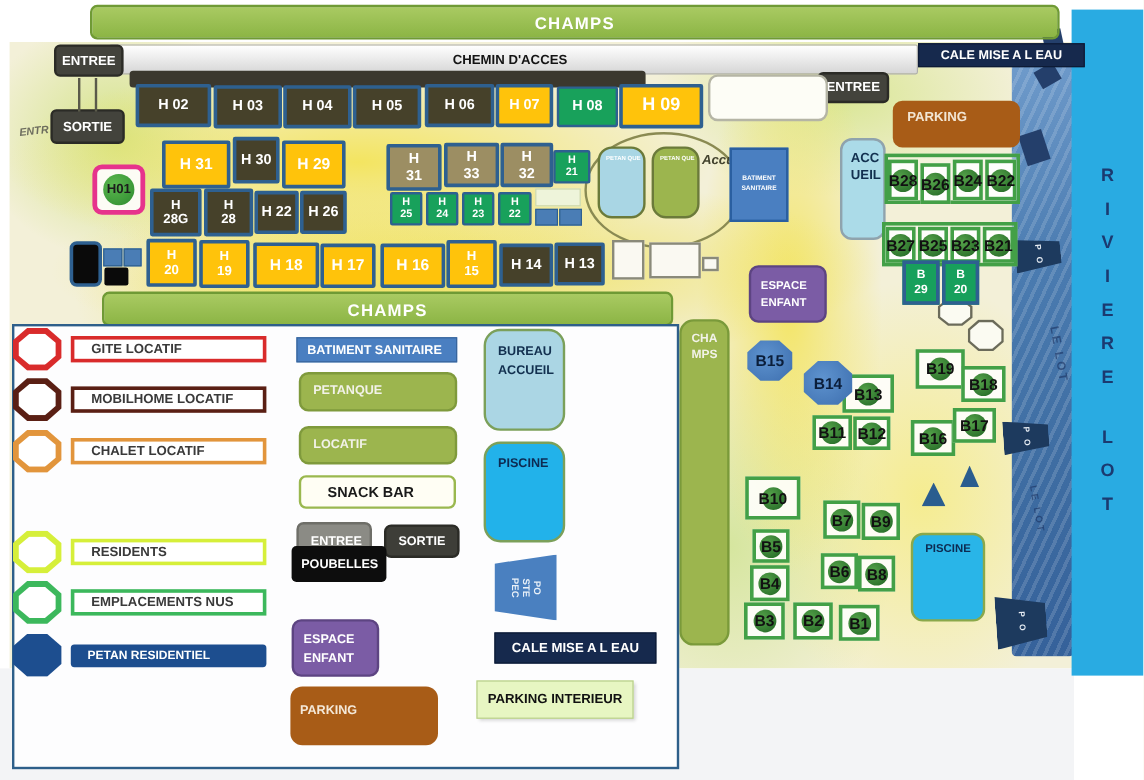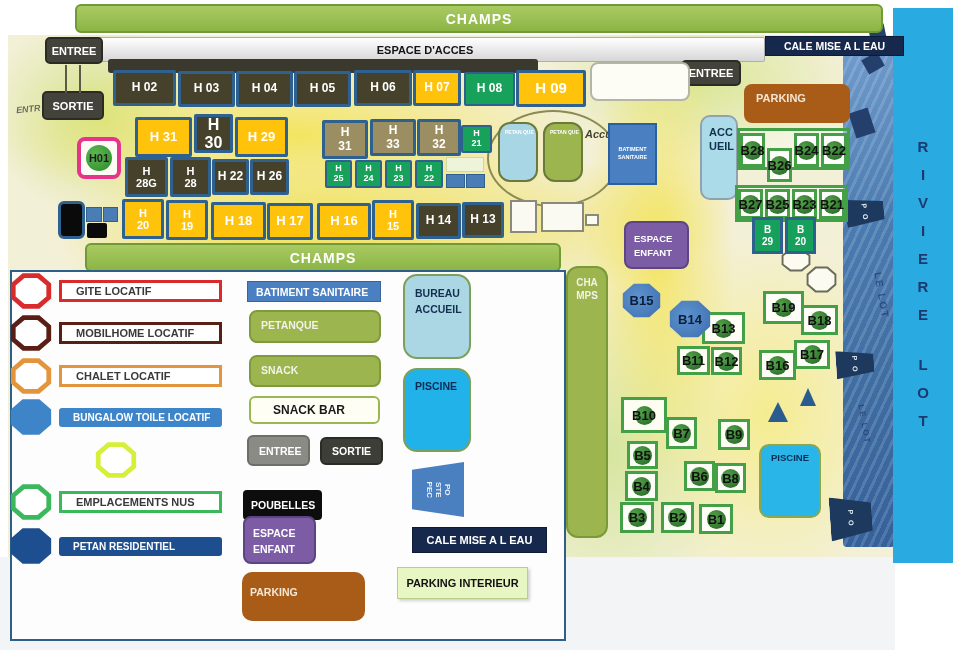--- a/index.html
+++ b/index.html
@@ -158,21 +158,21 @@
       </div>
       <div class="pontoon" style="left: 830px; top: 496px; width: 42px; height: 44px; transform: rotate(-4deg); pointer-events: auto;">
         <span>P O</span>
       </div>
     </div>
 
   <div class="champs-bar abs" style="left:75px;top:4px;width:808px;height:29px;">
       <span>CHAMPS</span>
     </div>
   <div id="chemin-bar" class="abs" style="left:85px;top:37px;width:680px;height:25px;">
-      <span>ESPACE D'ACCES</span>
+      <span>CHEMIN D'ACCES</span>
     </div>
   <div class="navy-bar abs" style="left:765px;top:36px;width:139px;height:20px;">CALE MISE A L EAU</div>
   <div class="road abs" style="left:108px;top:59px;width:430px;height:14px;"></div>
   <div class="gate abs" style="left:45px;top:37px;width:58px;height:27px;">ENTREE</div>
   <div class="gate abs" style="left:42px;top:91px;width:62px;height:29px;">SORTIE</div>
   <div class="gate abs" style="left:681px;top:60px;width:60px;height:26px;">ENTREE</div>
   <div class="hand abs" style="left:16px;top:104px;font-size:9px;transform:rotate(-6deg);">ENTR</div>
   <div id="white-rect-top" class="abs" style="left:590px;top:62px;width:100px;height:39px;"></div>
 
   <div class="oval abs" style="left:487px;top:110px;width:132px;height:97px;"></div>
@@ -219,21 +219,21 @@
 
   <div class="plot dark" style="left: 113px; top: 70px; width: 63px; height: 36px; font-size: 12px; pointer-events: auto;">H 02</div>
       <div class="plot dark" style="left: 178px; top: 71px; width: 57px; height: 36px; font-size: 12px; pointer-events: auto;">H 03</div>
       <div class="plot dark" style="left: 236px; top: 71px; width: 57px; height: 36px; font-size: 12px; pointer-events: auto;">H 04</div>
       <div class="plot dark" style="left: 294px; top: 71px; width: 57px; height: 36px; font-size: 12px; pointer-events: auto;">H 05</div>
       <div class="plot dark" style="left: 354px; top: 70px; width: 58px; height: 36px; font-size: 12px; pointer-events: auto;">H 06</div>
       <div class="plot yellow" style="left: 413px; top: 70px; width: 48px; height: 36px; font-size: 12px; pointer-events: auto;">H 07</div>
       <div class="plot green" style="left: 464px; top: 72px; width: 51px; height: 34px; font-size: 12px; pointer-events: auto;">H 08</div>
       <div class="plot yellow" style="left: 516px; top: 70px; width: 70px; height: 37px; font-size: 15px; pointer-events: auto;">H 09</div>
       <div class="plot yellow" style="left: 135px; top: 117px; width: 57px; height: 40px; font-size: 13px; pointer-events: auto;">H 31</div>
-      <div class="plot dark" style="left: 194px; top: 114px; width: 39px; height: 39px; font-size: 16px; pointer-events: auto;">H 30</div>
+      <div class="plot dark" style="left: 194px; top: 114px; width: 39px; height: 39px; font-size: 12px; pointer-events: auto;">H 30</div>
       <div class="plot yellow" style="left: 235px; top: 117px; width: 53px; height: 40px; font-size: 13px; pointer-events: auto;">H 29</div>
       <div class="plot tan" style="left: 322px; top: 120px; width: 46px; height: 39px; font-size: 12px; pointer-events: auto;">H
 31</div>
       <div class="plot tan" style="left: 370px; top: 119px; width: 46px; height: 37px; font-size: 12px; pointer-events: auto;">H
 33</div>
       <div class="plot tan" style="left: 417px; top: 119px; width: 44px; height: 37px; font-size: 12px; pointer-events: auto;">H
 32</div>
       <div class="plot green" style="left: 461px; top: 125px; width: 31px; height: 28px; font-size: 9px; pointer-events: auto;">H
 21</div>
       <div class="plot dark" style="left: 125px; top: 157px; width: 43px; height: 40px; font-size: 11px; pointer-events: auto;">H
@@ -262,21 +262,21 @@
       <div class="plot dark" style="left: 416px; top: 203px; width: 45px; height: 36px; font-size: 12px; pointer-events: auto;">H 14</div>
       <div class="plot dark" style="left: 462px; top: 202px; width: 42px; height: 36px; font-size: 12px; pointer-events: auto;">H 13</div>
     </div>
 
   <div class="layer">
 
   <div class="bplot" style="left: 740px; top: 133px; width: 25px; height: 34px; pointer-events: auto;">
         <i class="tree"></i>
         <span class="bl">B28</span>
       </div>
-      <div class="bplot" style="left: 767px; top: 148px; width: 25px; height: 34px; pointer-events: auto;">
+      <div class="bplot" style="left: 767px; top: 136px; width: 25px; height: 34px; pointer-events: auto;">
         <i class="tree"></i>
         <span class="bl">B26</span>
       </div>
       <div class="bplot" style="left: 794px; top: 133px; width: 25px; height: 34px; pointer-events: auto;">
         <i class="tree"></i>
         <span class="bl">B24</span>
       </div>
       <div class="bplot" style="left: 821px; top: 133px; width: 26px; height: 34px; pointer-events: auto;">
         <i class="tree"></i>
         <span class="bl">B22</span>
@@ -322,21 +322,21 @@
         <span class="bl">B16</span>
       </div>
       <div class="bplot" style="left: 794px; top: 340px; width: 36px; height: 29px; pointer-events: auto;">
         <i class="tree"></i>
         <span class="bl">B17</span>
       </div>
       <div class="bplot" style="left: 621px; top: 397px; width: 46px; height: 36px; pointer-events: auto;">
         <i class="tree"></i>
         <span class="bl">B10</span>
       </div>
-      <div class="bplot" style="left: 666px; top: 417px; width: 31px; height: 32px; pointer-events: auto;">
+      <div class="bplot" style="left: 686px; top: 417px; width: 31px; height: 32px; pointer-events: auto;">
         <i class="tree"></i>
         <span class="bl">B7</span>
       </div>
       <div class="bplot" style="left: 718px; top: 419px; width: 32px; height: 31px; pointer-events: auto;">
         <i class="tree"></i>
         <span class="bl">B9</span>
       </div>
       <div class="bplot" style="left: 627px; top: 441px; width: 31px; height: 28px; pointer-events: auto;">
         <i class="tree"></i>
         <span class="bl">B5</span>
@@ -389,45 +389,42 @@
         <span class="lg-box">GITE LOCATIF</span>
       </div>
       <div class="lg-item outline" style="top: 313px; --c: #5a1f14; pointer-events: auto;">
         <span class="oct"></span>
         <span class="lg-box">MOBILHOME LOCATIF</span>
       </div>
       <div class="lg-item outline" style="top: 356px; --c: #e2953c; pointer-events: auto;">
         <span class="oct"></span>
         <span class="lg-box">CHALET LOCATIF</span>
       </div>
-      <div class="lg-item fill" style="top: 397px; --c: #3d85c8; pointer-events: auto;">
-        <span class="oct"></span>
-        <span class="lg-box">BUNGALOW TOILE LOCATIF</span>
-      </div>
       <div class="lg-item outline" style="top: 440px; --c: #d6ef3a; pointer-events: auto;">
         <span class="oct"></span>
+        <span class="lg-box">RESIDENTS</span>
       </div>
       <div class="lg-item outline" style="top: 482px; --c: #3cb85c; pointer-events: auto;">
         <span class="oct"></span>
         <span class="lg-box">EMPLACEMENTS NUS</span>
       </div>
       <div class="lg-item fill" style="top: 526px; --c: #1d4e8f; pointer-events: auto;">
         <span class="oct"></span>
         <span class="lg-box">PETAN RESIDENTIEL</span>
       </div>
     </div>
   <div class="layer">
 
   <div class="lgm lgm-blue" style="left: 247px; top: 281px; width: 134px; height: 21px; pointer-events: auto;">BATIMENT SANITAIRE</div>
       <div class="lgm lgm-olive" style="left: 249px; top: 310px; width: 132px; height: 33px; pointer-events: auto;">PETANQUE</div>
-      <div class="lgm lgm-olive" style="left: 249px; top: 355px; width: 132px; height: 32px; pointer-events: auto;">SNACK</div>
+      <div class="lgm lgm-olive" style="left: 249px; top: 355px; width: 132px; height: 32px; pointer-events: auto;">LOCATIF</div>
       <div class="lgm lgm-snack" style="left: 249px; top: 396px; width: 131px; height: 28px; pointer-events: auto;">SNACK BAR</div>
       <div class="lgm lgm-gray" style="left: 247px; top: 435px; width: 63px; height: 31px; pointer-events: auto;">ENTREE</div>
       <div class="lgm lgm-darkgray" style="left: 320px; top: 437px; width: 63px; height: 28px; pointer-events: auto;">SORTIE</div>
-      <div class="lgm lgm-black" style="left: 243px; top: 490px; width: 79px; height: 30px; pointer-events: auto;">POUBELLES</div>
+      <div class="lgm lgm-black" style="left: 243px; top: 455px; width: 79px; height: 30px; pointer-events: auto;">POUBELLES</div>
       <div class="lgm lgm-purple" style="left: 243px; top: 516px; width: 73px; height: 48px; pointer-events: auto;">ESPACE ENFANT</div>
       <div class="lgm lgm-brown" style="left: 242px; top: 572px; width: 123px; height: 49px; pointer-events: auto;">PARKING</div>
       <div class="lgm lgm-lblue" style="left: 403px; top: 274px; width: 68px; height: 85px; pointer-events: auto;">BUREAU ACCUEIL</div>
       <div class="lgm lgm-pool" style="left: 403px; top: 368px; width: 68px; height: 84px; pointer-events: auto;">PISCINE</div>
       <div class="lgm lgm-navy" style="left: 412px; top: 527px; width: 135px; height: 26px; pointer-events: auto;">CALE MISE A L EAU</div>
       <div class="lgm lgm-pale" style="left: 397px; top: 567px; width: 131px; height: 32px; pointer-events: auto;">PARKING INTERIEUR</div>
     </div>
   <div id="poste-pec" style="left:412px;top:462px;width:52px;height:55px;">
     <span>PO
 STE

